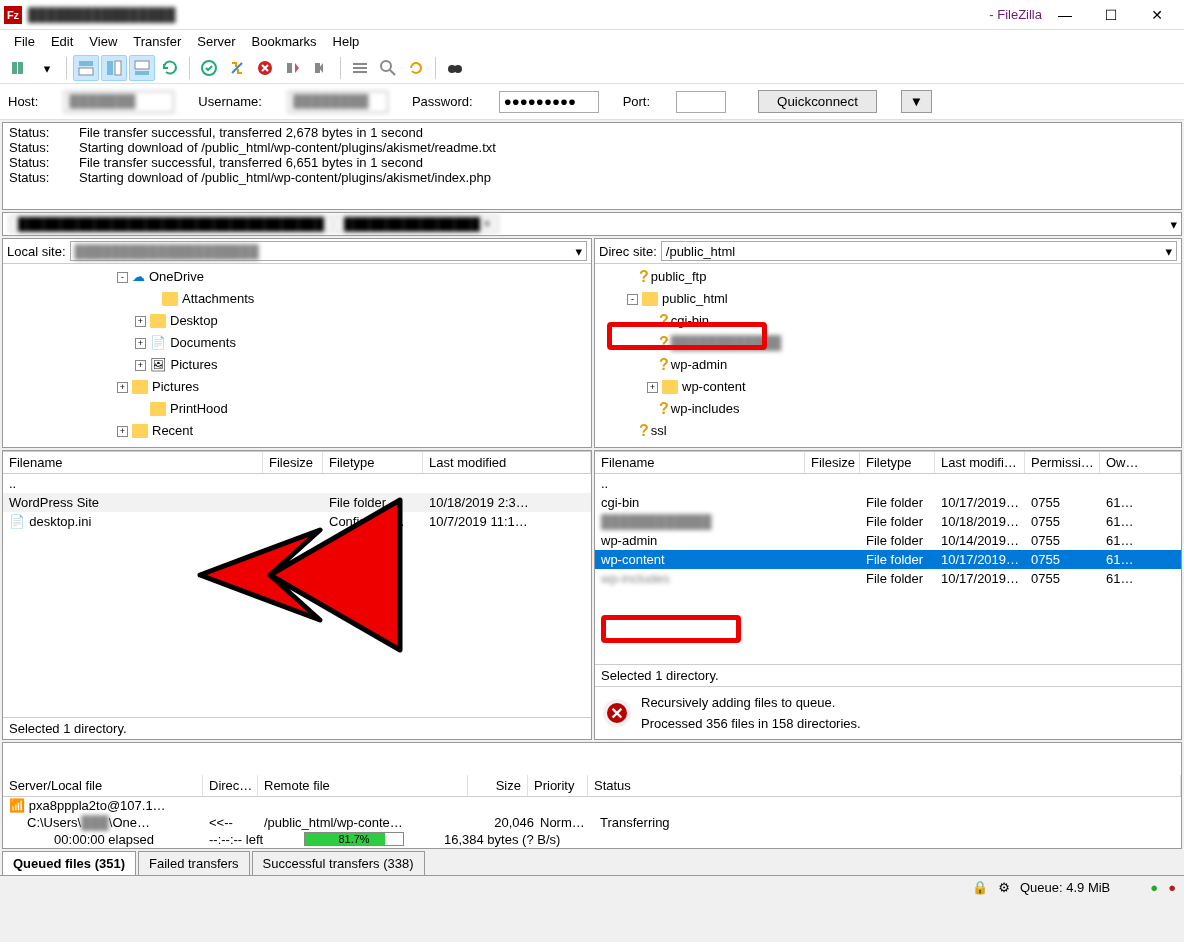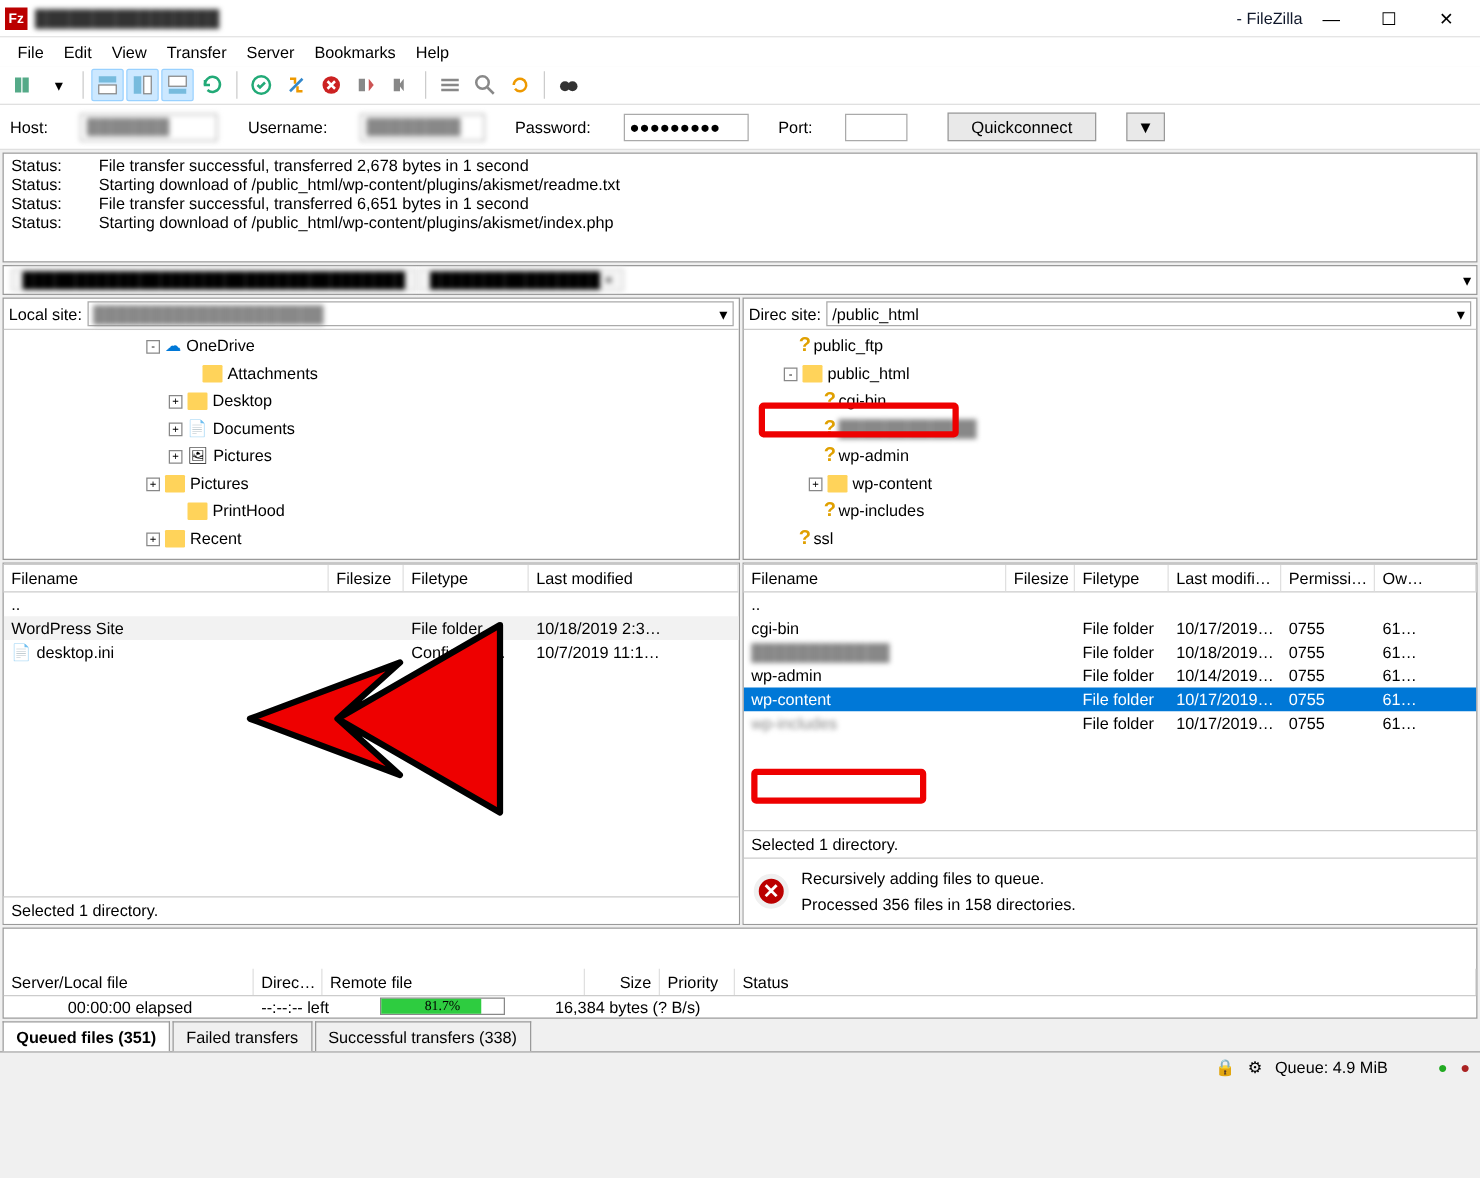--- a/index.html
+++ b/index.html
@@ -1,20 +1,20 @@
 <!DOCTYPE html>
 <html><head>
 <meta charset="utf-8">
 <style>
 * { box-sizing: border-box; margin: 0; padding: 0; }
 body { font-family: "Segoe UI", Tahoma, sans-serif; font-size: 13px; background: #f0f0f0; width: 1184px; height: 942px; overflow: hidden; position: relative; }
 .titlebar { height: 30px; background: #fff; display: flex; align-items: center; padding: 0 4px; border-bottom: 1px solid #ddd; }
 .titlebar .app-icon { width: 18px; height: 18px; background: #b00; color: #fff; font-weight: bold; font-size: 11px; display: flex; align-items: center; justify-content: center; margin-right: 6px; }
 .titlebar .title { flex: 1; color: #333; filter: blur(2px); }
-.titlebar .title-suffix { margin-left: 4px; color: #0f172a; }
+.titlebar .title-suffix { margin-left: 4px; color: #701a75; }
 .titlebar .winbtn { width: 46px; height: 30px; display: flex; align-items: center; justify-content: center; font-size: 14px; }
 .menubar { display: flex; gap: 4px; padding: 2px 8px; background: #fff; }
 .menubar span { padding: 2px 6px; }
 .toolbar { display: flex; align-items: center; gap: 2px; padding: 2px 6px; background: #fff; }
 .toolbar .sep { width: 1px; height: 22px; background: #ccc; margin: 0 4px; }
 .toolbar .tbtn { width: 26px; height: 26px; display: flex; align-items: center; justify-content: center; border-radius: 2px; }
 .toolbar .tbtn.active { background: #cce8ff; border: 1px solid #99d1ff; }
 .conn-row { display: flex; align-items: center; gap: 24px; padding: 6px 8px; background: #fff; border-top: 1px solid #e0e0e0; border-bottom: 1px solid #e0e0e0; }
 .conn-row label { margin-right: 2px; }
 .conn-row input { border: 1px solid #aaa; padding: 2px 4px; height: 22px; }
@@ -45,21 +45,21 @@
 .listbody .row.sel { background: #f2f2f2; }
 .listbody .row.blue { background: #0078d7; color: #fff; }
 .statusrow { padding: 3px 6px; border-top: 1px solid #ccc; background: #fff; }
 .transfer-pane { margin: 2px; border: 1px solid #999; background: #fff; }
 .transfer-head { display: flex; border-bottom: 1px solid #ccc; margin-top: 32px; }
 .transfer-head .col { padding: 3px 6px; border-right: 1px solid #e0e0e0; }
 .transfer-body { font-size: 13px; }
 .transfer-body .row { display: flex; padding: 1px 6px; }
 .progress { width: 100px; height: 14px; border: 1px solid #888; background: #fff; position: relative; display: inline-block; }
 .progress .bar { height: 100%; background: #2ecc40; }
-.progress .txt { position: absolute; top: 0; left: 0; right: 0; text-align: center; font-size: 11px; font-family: Liberation Serif, serif; }
+.progress .txt { position: absolute; top: 0; left: 0; right: 0; text-align: center; font-size: 11px; }
 .bottom-tabs { display: flex; margin: 0 2px; }
 .bottom-tabs .tab { padding: 4px 10px; border: 1px solid #999; border-bottom: none; background: #f0f0f0; margin-right: 2px; font-size: 13px; }
 .bottom-tabs .tab.active { background: #fff; font-weight: bold; }
 .statusbar { display: flex; align-items: center; justify-content: flex-end; padding: 4px 8px; background: #f0f0f0; border-top: 1px solid #999; gap: 10px; font-size: 13px; }
 .redbox { position: absolute; border: 5px solid #e00; border-radius: 4px; pointer-events: none; }
 .arrow-svg { position: absolute; pointer-events: none; }
 .blurred { filter: blur(2px); color: #888; }
 svg.ico { width: 18px; height: 18px; }
 .info-panel { display: flex; align-items: center; gap: 10px; padding: 8px; border-top: 1px solid #ccc; background: #fff; }
 .info-panel .xicon { width: 28px; height: 28px; border-radius: 50%; background: #b00; color: #fff; display: flex; align-items: center; justify-content: center; font-weight: bold; font-size: 16px; border: 4px solid #f0f0f0; }
@@ -435,20 +435,31 @@
   <div class="transfer-head">
     <div class="col" style="width:200px">Server/Local file</div>
     <div class="col" style="width:55px">Direc…</div>
     <div class="col" style="width:210px">Remote file</div>
     <div class="col" style="width:60px;text-align:right">Size</div>
     <div class="col" style="width:60px">Priority</div>
     <div class="col" style="flex:1">Status</div>
   </div>
   <div class="transfer-body">
     <div class="row">
+      <div style="width:200px">📶 <span>pxa8pppla2to@107.1…</span></div>
+    </div>
+    <div class="row">
+      <div style="width:200px;padding-left:18px"><span>C:\Users\<span class="blurred">███</span>\One…</span></div>
+      <div style="width:55px">&lt;&lt;--</div>
+      <div style="width:210px">/public_html/wp-conte…</div>
+      <div style="width:60px;text-align:right">20,046</div>
+      <div style="width:60px;padding-left:6px">Norm…</div>
+      <div style="flex:1;padding-left:6px">Transferring</div>
+    </div>
+    <div class="row">
       <div style="width:200px;text-align:center;padding-right:10px">00:00:00 elapsed</div>
       <div style="width:95px">--:--:-- left</div>
       <div class="progress">
           <div class="bar" style="width:81.7%"></div>
           <div class="txt">81.7%</div>
         </div>
       <div style="padding-left:40px">16,384 bytes (? B/s)</div>
     </div>
   </div>
 </div>

